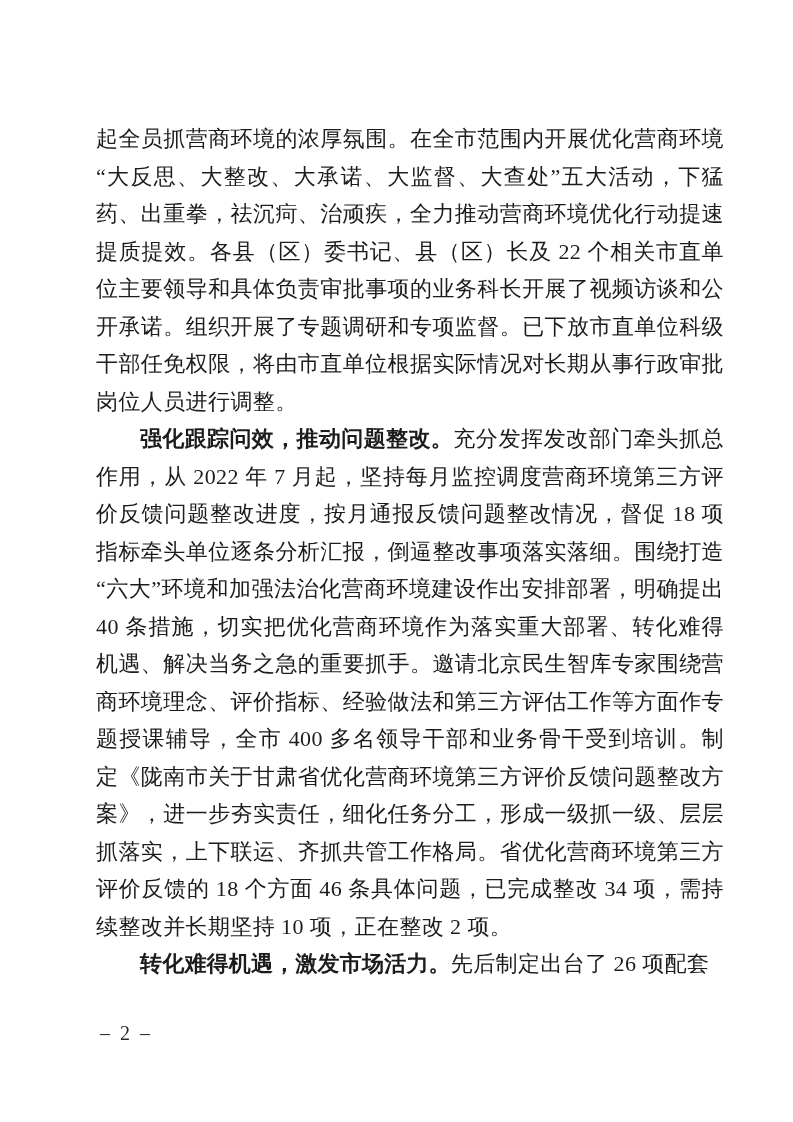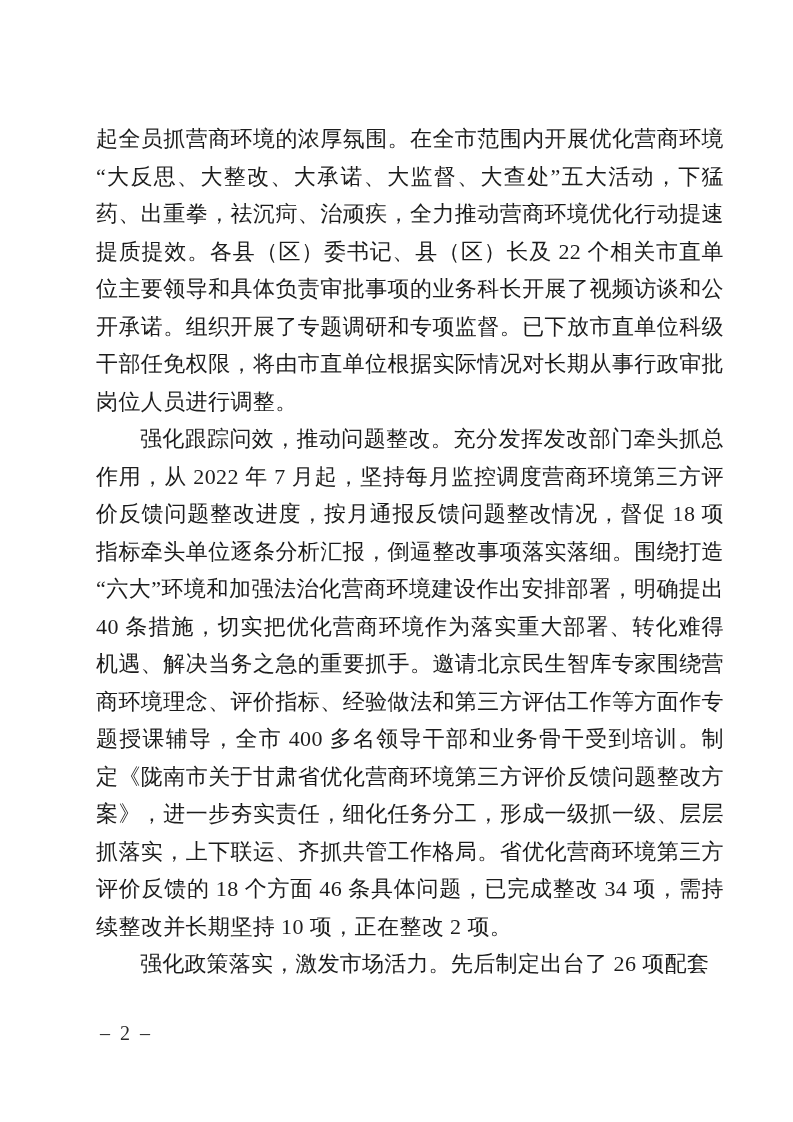--- a/index.html
+++ b/index.html
@@ -31,21 +31,21 @@
     letter-spacing: 0.4px;
     text-align: justify;
     text-justify: inter-character;
     word-break: break-all;
   }
   .para.indent {
     text-indent: 2em;
   }
   .lead {
     font-family: "Liberation Sans", "DejaVu Sans", sans-serif;
-    font-weight: 400;
+    font-weight: 700;
     letter-spacing: 0.2px;
   }
   .page-number {
     position: absolute;
     left: 100px;
     top: 1022px;
     font-size: 20px;
     letter-spacing: 2.5px;
     color: #2a2a2a;
     font-family: "Liberation Serif", "DejaVu Serif", serif;
@@ -55,19 +55,19 @@
 <body>
 
 <div class="page">
 
   <div class="text-block">
 
     <p class="para">起全员抓营商环境的浓厚氛围。在全市范围内开展优化营商环境“大反思、大整改、大承诺、大监督、大查处”五大活动，下猛药、出重拳，祛沉疴、治顽疾，全力推动营商环境优化行动提速提质提效。各县（区）委书记、县（区）长及 22 个相关市直单位主要领导和具体负责审批事项的业务科长开展了视频访谈和公开承诺。组织开展了专题调研和专项监督。已下放市直单位科级干部任免权限，将由市直单位根据实际情况对长期从事行政审批岗位人员进行调整。</p>
 
     <p class="para indent"><strong class="lead">强化跟踪问效，推动问题整改。</strong><span>充分发挥发改部门牵头抓总作用，从 2022 年 7 月起，坚持每月监控调度营商环境第三方评价反馈问题整改进度，按月通报反馈问题整改情况，督促 18 项指标牵头单位逐条分析汇报，倒逼整改事项落实落细。围绕打造“六大”环境和加强法治化营商环境建设作出安排部署，明确提出 40 条措施，切实把优化营商环境作为落实重大部署、转化难得机遇、解决当务之急的重要抓手。邀请北京民生智库专家围绕营商环境理念、评价指标、经验做法和第三方评估工作等方面作专题授课辅导，全市 400 多名领导干部和业务骨干受到培训。制定《陇南市关于甘肃省优化营商环境第三方评价反馈问题整改方案》，进一步夯实责任，细化任务分工，形成一级抓一级、层层抓落实，上下联运、齐抓共管工作格局。省优化营商环境第三方评价反馈的 18 个方面 46 条具体问题，已完成整改 34 项，需持续整改并长期坚持 10 项，正在整改 2 项。</span></p>
 
-    <p class="para indent"><strong class="lead">强化政策落实，激发市场活力。</strong><span>先后制定出台了 26 项配套</span></p>
+    <p class="para indent"><strong class="lead">转化难得机遇，激发市场活力。</strong><span>先后制定出台了 26 项配套</span></p>
 
   </div>
 
   <div class="page-number">– 2 –</div>
 
 </div>
 
 </body></html>

